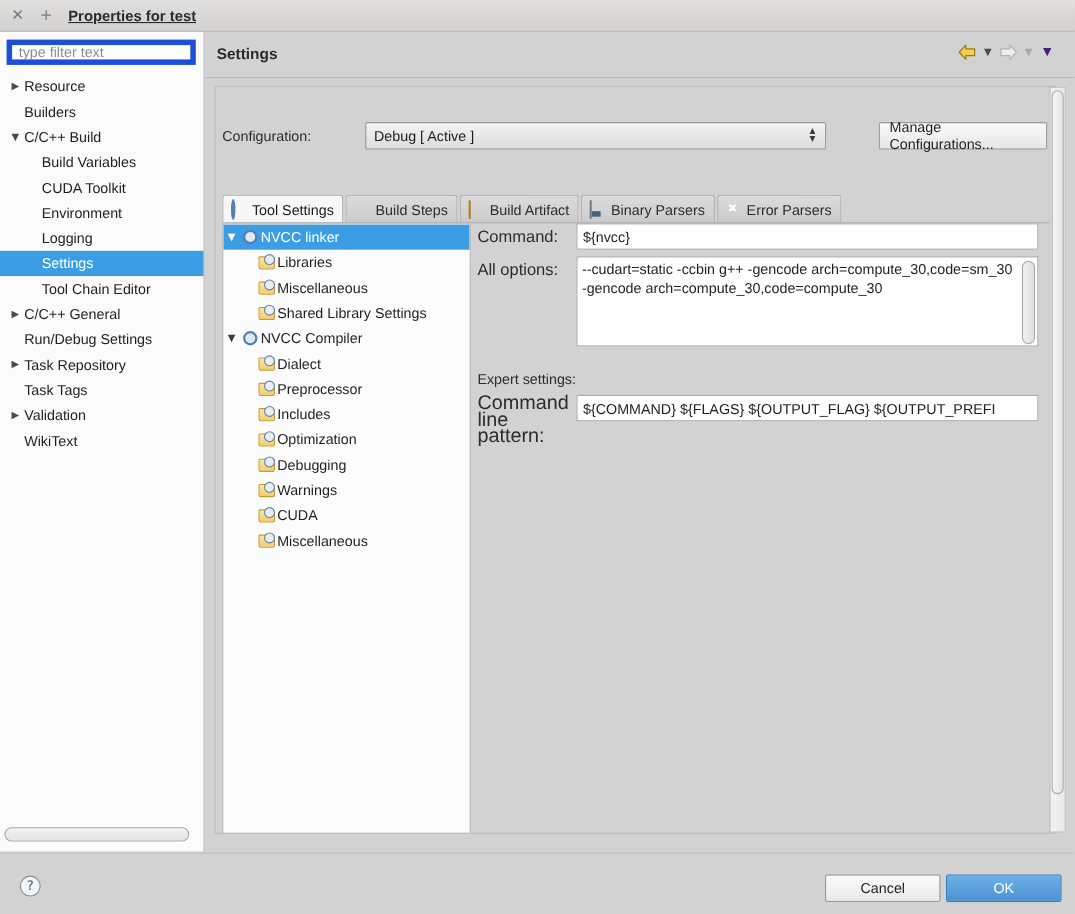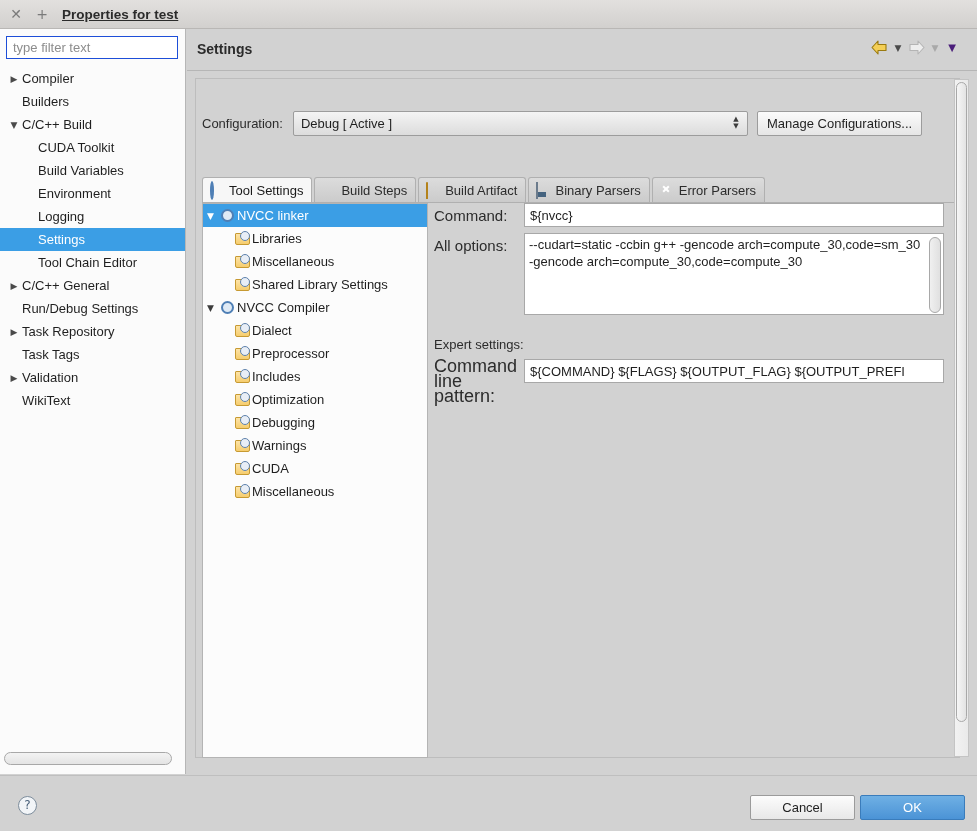--- a/index.html
+++ b/index.html
@@ -32,21 +32,21 @@
 
   
   #sidebar {
     position: absolute; left: 0; top: 29px; width: 186px; height: 745px;
     background: #fbfbfb;
     border-right: 1px solid #b6b6b6;
   }
   #filter-wrap {
     position: absolute; left: 6px; top: 7px; width: 172px; height: 23px;
     background: #ffffff;
-    border: 1px solid #1d4ed8;
+    border: 5px solid #1d4ed8;
     display: flex; align-items: center; justify-content: space-between;
   }
   #filter-input {
     border: 0; outline: 0; background: transparent;
     font-family: "Liberation Sans", sans-serif; font-size: 13px;
     color: #8d8d8d; padding: 0 4px 0 6px; flex: 1; height: 100%;
   }
   #filter-input::placeholder { color: #8d8d8d; opacity: 1; }
   #filter-clear {
     width: 22px; height: 100%;
@@ -107,21 +107,21 @@
 
   #contentbox {
     position: absolute; left: 8px; top: 49px; width: 765px; height: 680px;
     background: #d2d2d2;
     border: 1px solid #bdbdbd;
   }
 
   
   #cfgrow {
     position: absolute; left: 6px; top: 31px; width: 750px; height: 26px;
-    display: flex; align-items: center;
+    display: flex; align-items: center; gap: 39px;
   }
   #cfg-label { font-size: 13px; color: #2c2c2c; margin-right: 10px; }
   #cfg-combo {
     width: 455px; height: 25px;
     background: linear-gradient(to bottom,#f4f4f4,#dcdcdc);
     border: 1px solid #9c9c9c; border-radius: 2px;
     display: flex; align-items: center; padding: 0 4px 0 7px;
     font-size: 13px; color: #1f1f1f;
   }
   #cfg-combo-val { flex: 1; }
@@ -313,37 +313,37 @@
 </div>
 
 <div id="sidebar">
   <div id="filter-wrap">
     <input id="filter-input" value="" placeholder="type filter text" style="">
     <div id="filter-clear">⌫</div>
   </div>
   <div id="tree">
       <div class="tnode lvl1">
         <span class="tw">▶</span>
-        <span>Compiler</span>
+        <span>Resource</span>
       </div>
       <div class="tnode lvl1">
         <span class="tw"></span>
         <span>Builders</span>
       </div>
       <div class="tnode lvl1">
         <span class="tw">▼</span>
         <span>C/C++ Build</span>
       </div>
       <div class="tnode lvl2">
         <span class="tw"></span>
+        <span>Build Variables</span>
+      </div>
+      <div class="tnode lvl2">
+        <span class="tw"></span>
         <span>CUDA Toolkit</span>
-      </div>
-      <div class="tnode lvl2">
-        <span class="tw"></span>
-        <span>Build Variables</span>
       </div>
       <div class="tnode lvl2">
         <span class="tw"></span>
         <span>Environment</span>
       </div>
       <div class="tnode lvl2">
         <span class="tw"></span>
         <span>Logging</span>
       </div>
       <div class="tnode lvl2 sel">

